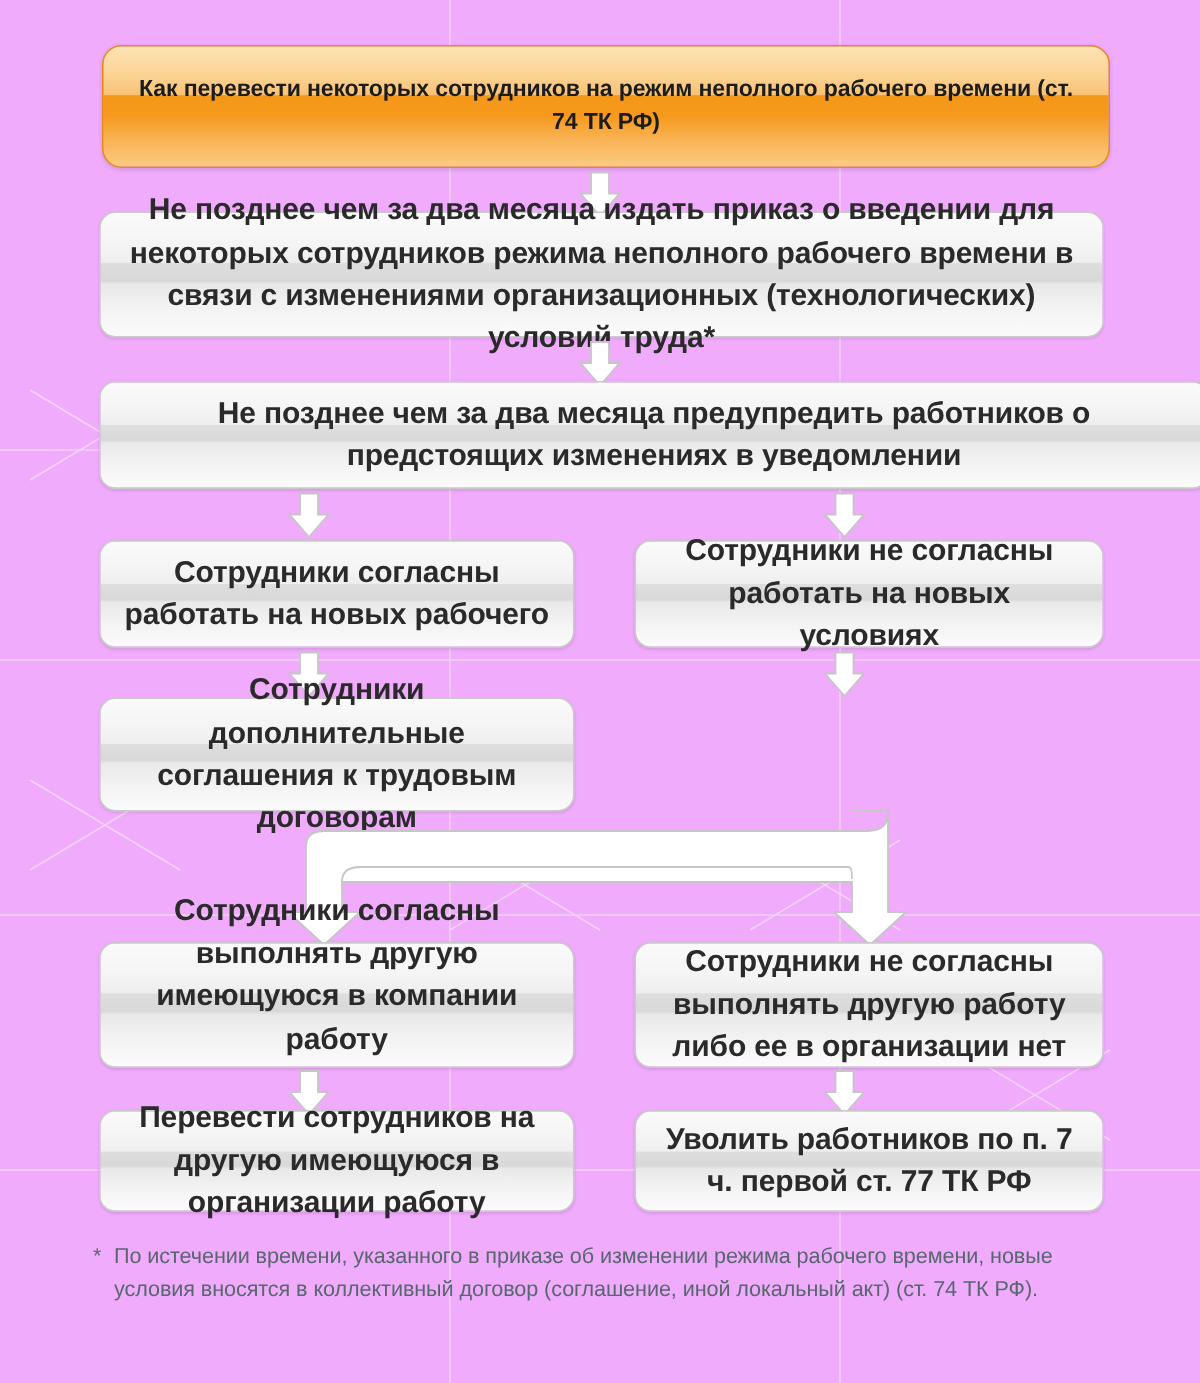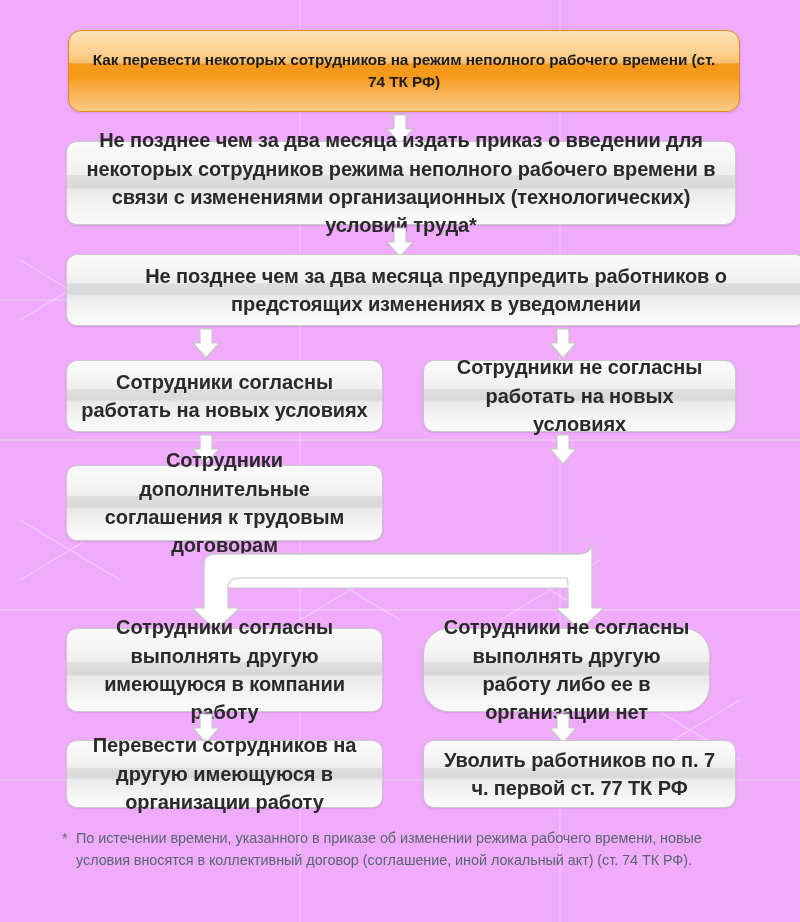--- a/index.html
+++ b/index.html
@@ -164,21 +164,21 @@
   </div>
 
   <svg class="arrow" style="left:190px; top:328px;" width="32" height="32" viewBox="0 0 32 32">
     <path d="M 10 1 L 22 1 L 22 15 L 29 15 L 16 30 L 3 15 L 10 15 Z" fill="#ffffff" stroke="#c6c6c6" stroke-width="1.2"></path>
   </svg>
   <svg class="arrow" style="left:547px; top:328px;" width="32" height="32" viewBox="0 0 32 32">
     <path d="M 10 1 L 22 1 L 22 15 L 29 15 L 16 30 L 3 15 L 10 15 Z" fill="#ffffff" stroke="#c6c6c6" stroke-width="1.2"></path>
   </svg>
 
   <div class="node gray" style="left:66px; top:360px; width:317px; height:72px;">
-    <span class="txt">Сотрудники согласны работать на новых условиях</span>
+    <span class="txt">Сотрудники согласны работать на новых рабочего</span>
   </div>
 
   <div class="node gray" style="left:423px; top:360px; width:313px; height:72px;">
     <span class="txt">Сотрудники не согласны работать на новых условиях</span>
   </div>
 
   <svg class="arrow" style="left:190px; top:434px;" width="32" height="32" viewBox="0 0 32 32">
     <path d="M 10 1 L 22 1 L 22 15 L 29 15 L 16 30 L 3 15 L 10 15 Z" fill="#ffffff" stroke="#c6c6c6" stroke-width="1.2"></path>
   </svg>
   <svg class="arrow" style="left:547px; top:434px;" width="32" height="32" viewBox="0 0 32 32">
@@ -211,25 +211,25 @@
         Q 24 14 35 14
         L 398 14
         Q 412 14 412 2
         L 412 0
         Z" fill="#ffffff" stroke="#c6c6c6" stroke-width="1.2" stroke-linejoin="round"></path>
 
     <path d="M 24 24 Q 24 14 36 14 L 398 14" fill="none" stroke="#c6c6c6" stroke-width="1.2"></path>
     <path d="M 48 48 Q 48 38 60 38 L 386 38 Q 388 38 388 46" fill="none" stroke="#c6c6c6" stroke-width="1.2"></path>
   </svg>
 
-  <div class="node gray" style="left:66px; top:628px; width:317px; height:84px;">
+  <div class="node gray" style="left:66px; top:628px; width:317px; height:84px;align-items:flex-end;">
     <span class="txt">Сотрудники согласны выполнять другую имеющуюся в компании работу</span>
   </div>
 
-  <div class="node gray" style="left:423px; top:628px; width:287px; height:84px;border-radius:26px;">
+  <div class="node gray" style="left:423px; top:628px; width:313px; height:84px;">
     <span class="txt">Сотрудники не согласны выполнять другую работу либо ее в организации нет</span>
   </div>
 
   <svg class="arrow" style="left:190px; top:713px;" width="32" height="32" viewBox="0 0 32 32">
     <path d="M 10 1 L 22 1 L 22 15 L 29 15 L 16 30 L 3 15 L 10 15 Z" fill="#ffffff" stroke="#c6c6c6" stroke-width="1.2"></path>
   </svg>
   <svg class="arrow" style="left:547px; top:713px;" width="32" height="32" viewBox="0 0 32 32">
     <path d="M 10 1 L 22 1 L 22 15 L 29 15 L 16 30 L 3 15 L 10 15 Z" fill="#ffffff" stroke="#c6c6c6" stroke-width="1.2"></path>
   </svg>
 

